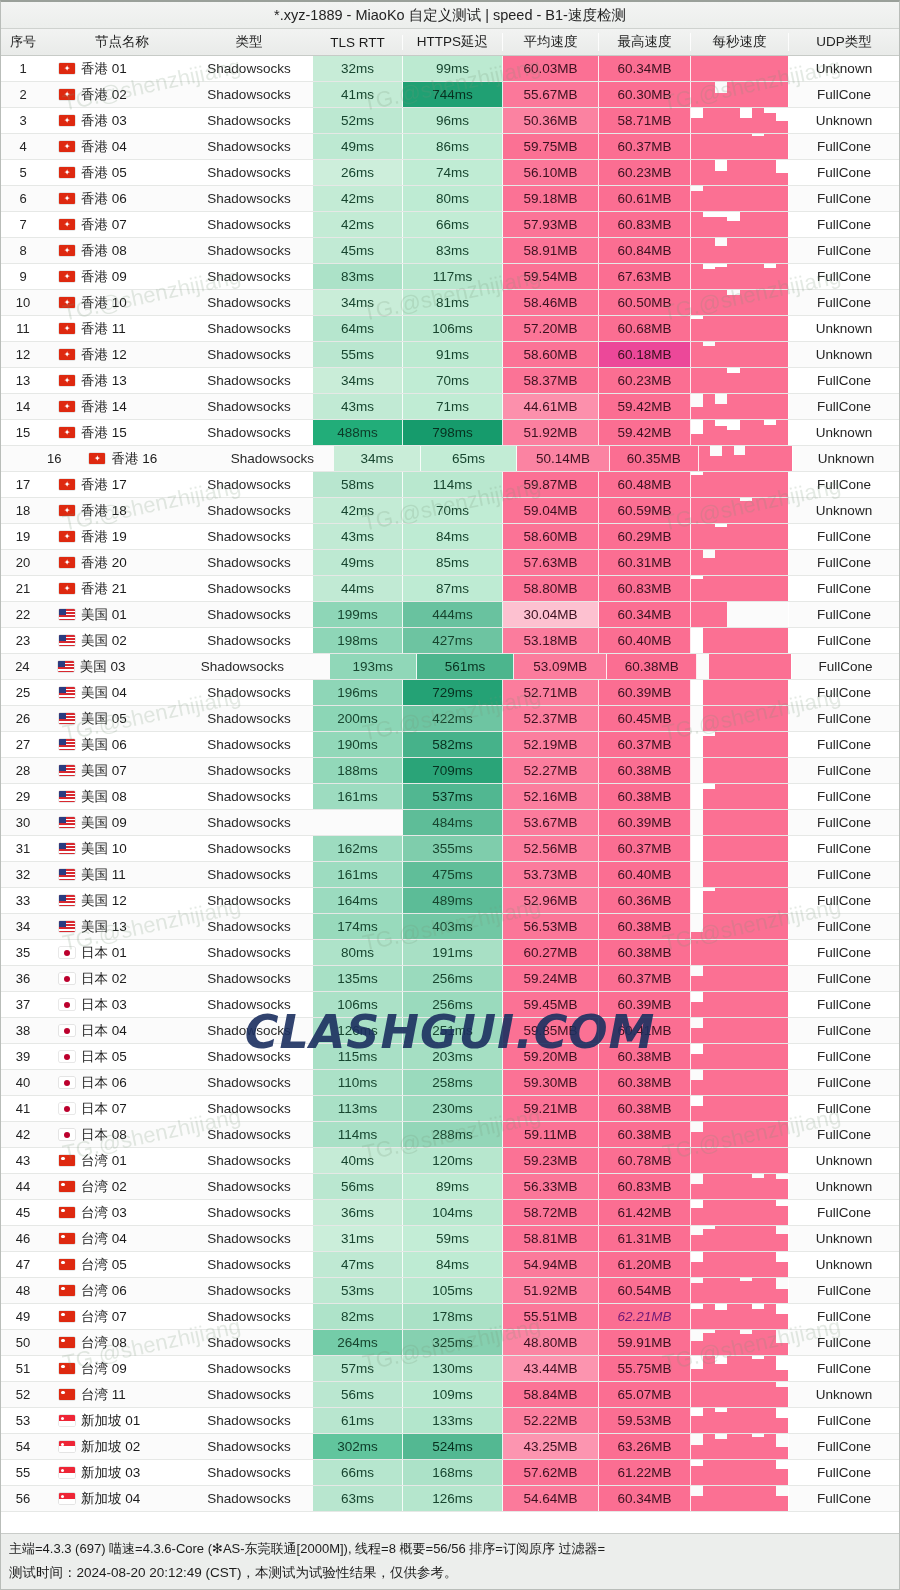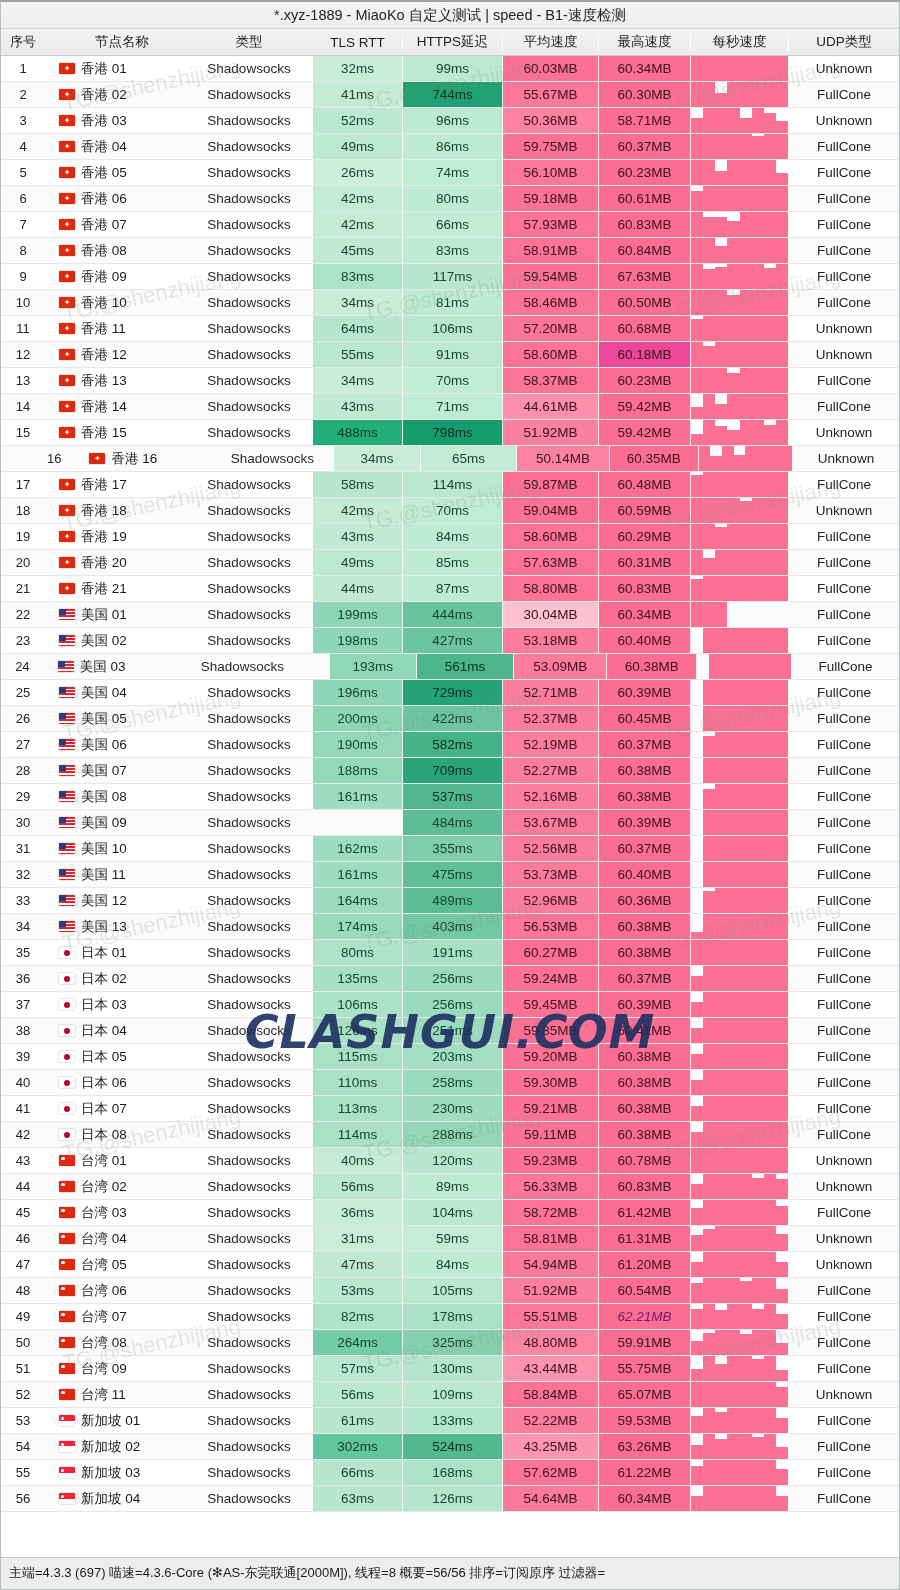--- a/index.html
+++ b/index.html
@@ -1776,15 +1776,16 @@
           </div>
         </div>
         <div class="cell c-udp">FullCone</div>
       </div>
     </div>
 
   <div class="wm wm-big">CLASHGUI.COM</div>
 
   <div class="tfoot">
     <div class="fline f2">主端=4.3.3 (697) 喵速=4.3.6-Core (✻AS-东莞联通[2000M]), 线程=8 概要=56/56 排序=订阅原序 过滤器=</div>
+    <div class="fline f3">测试时间：2024-08-20 20:12:49 (CST)，本测试为试验性结果，仅供参考。</div>
   </div>
 
 </div>
 
 </body></html>

